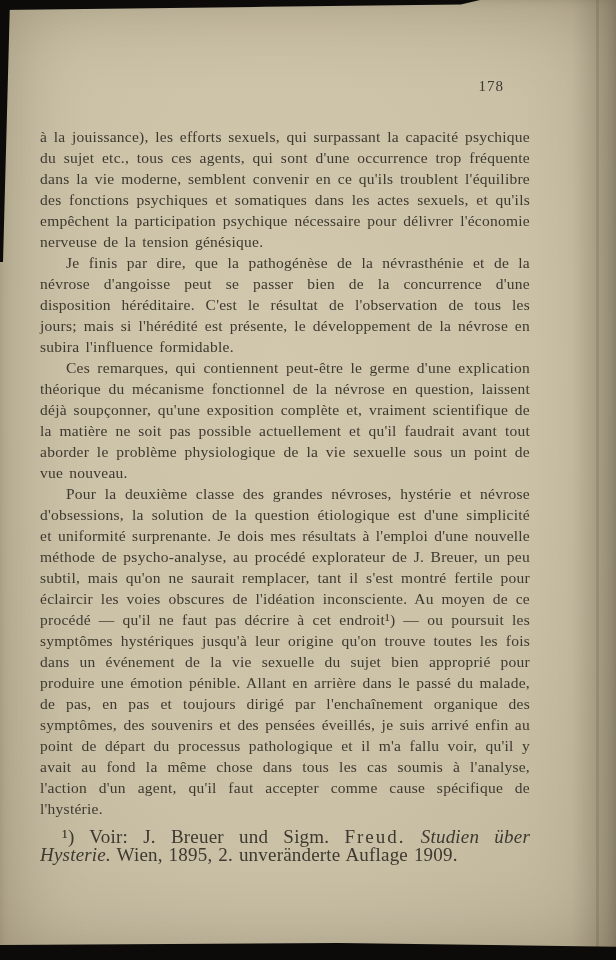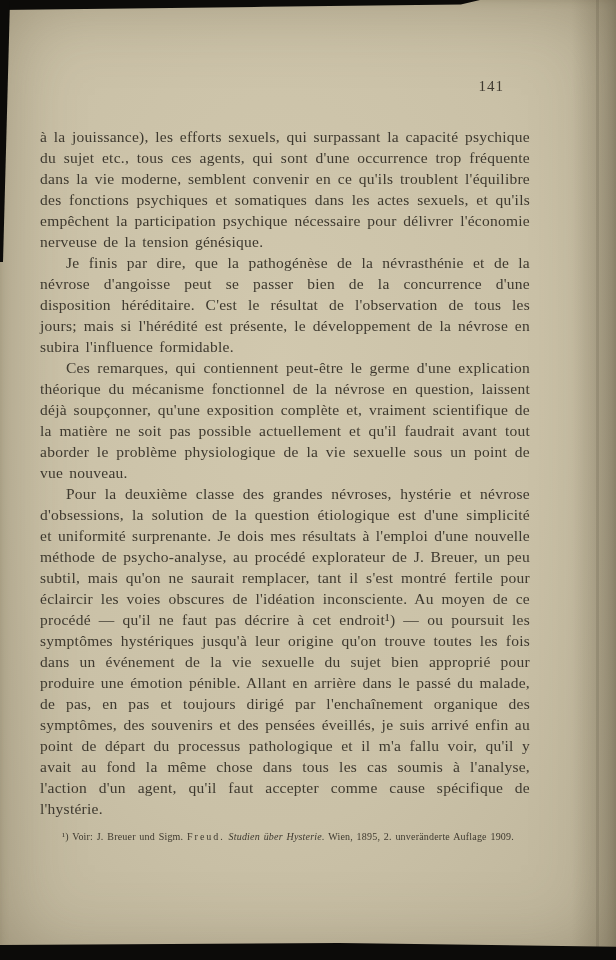--- a/index.html
+++ b/index.html
@@ -84,21 +84,21 @@
     text-indent: 26px;
     word-spacing: 2px;
     letter-spacing: 0.25px;
     text-justify: inter-word;
   }
   .body-text p.no-indent {
     text-indent: 0;
   }
   .footnote {
     margin-top: 9px;
-    font-size: 10px;
+    font-size: 19px;
     line-height: 18px;
     text-align: justify;
     text-indent: 22px;
     word-spacing: 1px;
     letter-spacing: 0.2px;
   }
   .footnote .sperr {
     letter-spacing: 2px;
   }
   .footnote .it {
@@ -112,21 +112,21 @@
 
   <div class="edge edge-top"></div>
   <div class="edge edge-left"></div>
   <div class="edge edge-bottom"></div>
   <div class="edge-right-shade"></div>
   <div class="edge-right-crease"></div>
   <div class="paper-shade"></div>
 
   <div class="page">
 
-    <div class="page-number">141</div>
+    <div class="page-number">178</div>
 
     <div class="body-text">
       <p class="no-indent">à la jouissance), les efforts sexuels, qui surpassant la capacité psychique du sujet etc., tous ces agents, qui sont d'une occurrence trop fréquente dans la vie moderne, semblent convenir en ce qu'ils troublent l'équilibre des fonctions psychiques et somatiques dans les actes sexuels, et qu'ils empêchent la participation psychique nécessaire pour délivrer l'économie nerveuse de la tension génésique.</p>
       <p>Je finis par dire, que la pathogénèse de la névrasthénie et de la névrose d'angoisse peut se passer bien de la concurrence d'une disposition héréditaire. C'est le résultat de l'observation de tous les jours; mais si l'hérédité est présente, le développement de la névrose en subira l'influence formidable.</p>
       <p>Ces remarques, qui contiennent peut-être le germe d'une explication théorique du mécanisme fonctionnel de la névrose en question, laissent déjà soupçonner, qu'une exposition complète et, vraiment scientifique de la matière ne soit pas possible actuellement et qu'il faudrait avant tout aborder le problème physiologique de la vie sexuelle sous un point de vue nouveau.</p>
       <p>Pour la deuxième classe des grandes névroses, hystérie et névrose d'obsessions, la solution de la question étiologique est d'une simplicité et uniformité surprenante. Je dois mes résultats à l'emploi d'une nouvelle méthode de psycho-analyse, au procédé explorateur de J. Breuer, un peu subtil, mais qu'on ne saurait remplacer, tant il s'est montré fertile pour éclaircir les voies obscures de l'idéation inconsciente. Au moyen de ce procédé — qu'il ne faut pas décrire à cet endroit¹) — ou poursuit les symptômes hystériques jusqu'à leur origine qu'on trouve toutes les fois dans un événement de la vie sexuelle du sujet bien approprié pour produire une émotion pénible. Allant en arrière dans le passé du malade, de pas, en pas et toujours dirigé par l'enchaînement organique des symptômes, des souvenirs et des pensées éveillés, je suis arrivé enfin au point de départ du processus pathologique et il m'a fallu voir, qu'il y avait au fond la même chose dans tous les cas soumis à l'analyse, l'action d'un agent, qu'il faut accepter comme cause spécifique de l'hystérie.</p>
     </div>
 
     <div class="footnote">
       <span>¹) Voir: J. Breuer und Sigm. </span><span class="sperr">Freud.</span><span> </span><span class="it">Studien über Hysterie.</span><span> Wien, 1895, 2. unveränderte Auflage 1909.</span>

